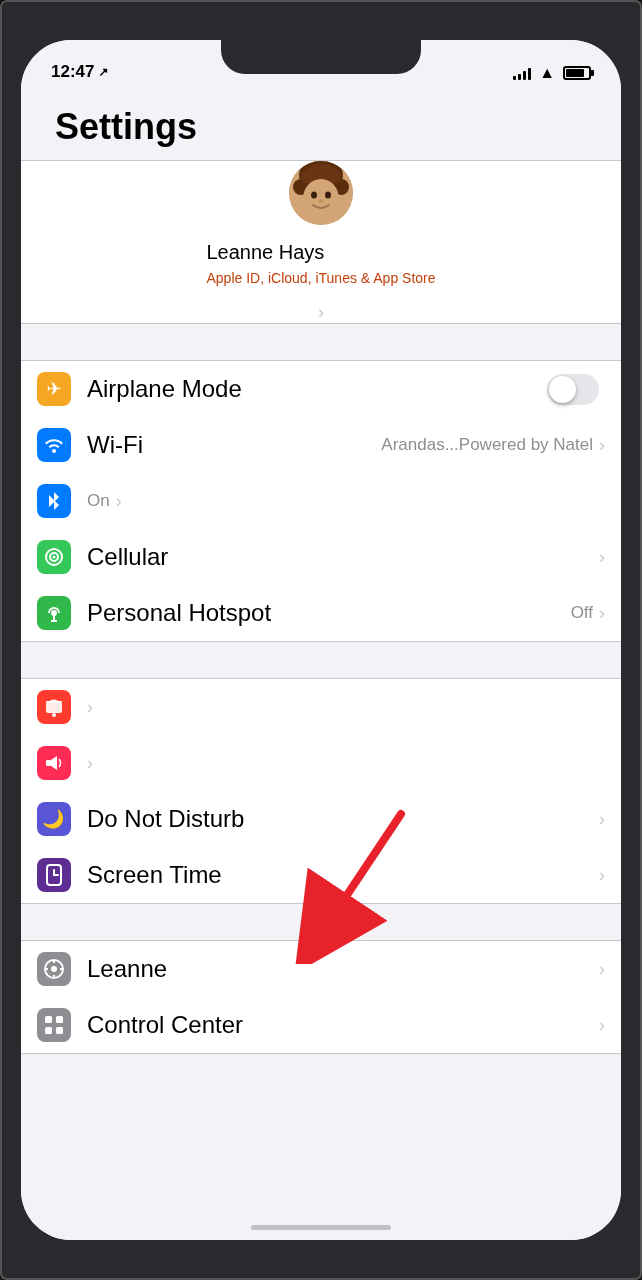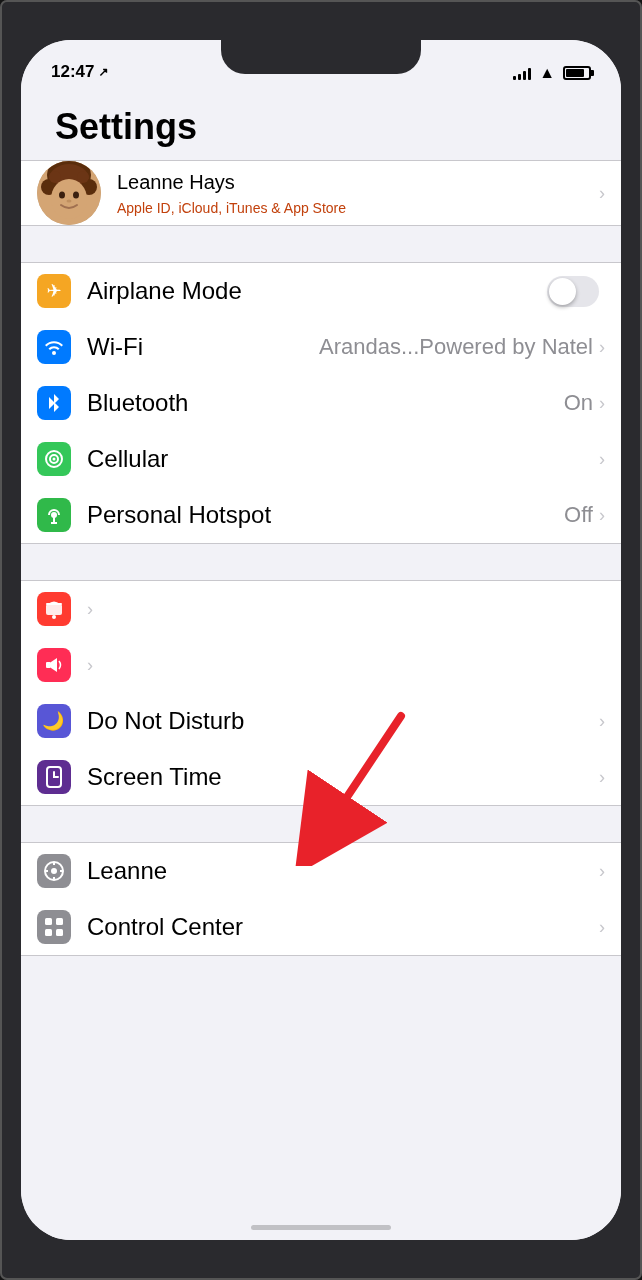--- a/index.html
+++ b/index.html
@@ -150,20 +150,21 @@
       border-top: 0.5px solid #c8c7cc;
       border-bottom: 0.5px solid #c8c7cc;
     }
 
     .profile-row {
       display: flex;
       align-items: center;
       padding: 14px 20px;
       gap: 16px;
       position: relative;
+      flex-direction: column;
     }
 
     .avatar {
       width: 64px;
       height: 64px;
       border-radius: 50%;
       overflow: hidden;
       flex-shrink: 0;
       background: #c8a882;
     }
@@ -238,21 +239,21 @@
     .icon-blue-dark { background: #0063d1; }
     .icon-green { background: #34c759; }
 
     .row-label {
       flex: 1;
       font-size: 24px;
       color: #000;
     }
 
     .row-value {
-      font-size: 22px;
+      font-size: 17px;
       color: #8e8e93;
       margin-right: 6px;
     }
 
     
     .toggle {
       width: 52px;
       height: 31px;
       background: #e5e5ea;
       border-radius: 16px;
@@ -373,21 +374,20 @@
             <span class="row-value">Arandas...Powered by Natel</span>
             <span class="chevron-right">›</span>
           </div>
 
           <div class="settings-row">
             <div class="icon-wrap icon-blue-dark" style="background:#007aff;">
               <svg width="14" height="22" viewBox="0 0 14 22" fill="white">
                 <polyline points="2,5 12,15 7,20 7,2 12,7 2,17"></polyline>
               </svg>
             </div>
-            <span class="row-label">Bluetooth</span>
             <span class="row-value">On</span>
             <span class="chevron-right">›</span>
           </div>
 
           <div class="settings-row">
             <div class="icon-wrap icon-green">
               <svg width="20" height="18" viewBox="0 0 20 18" fill="white">
                 <circle cx="10" cy="9" r="8" fill="none" stroke="white" stroke-width="2"></circle>
                 <circle cx="10" cy="9" r="4" fill="none" stroke="white" stroke-width="2"></circle>
                 <circle cx="10" cy="9" r="1.5" fill="white"></circle>

